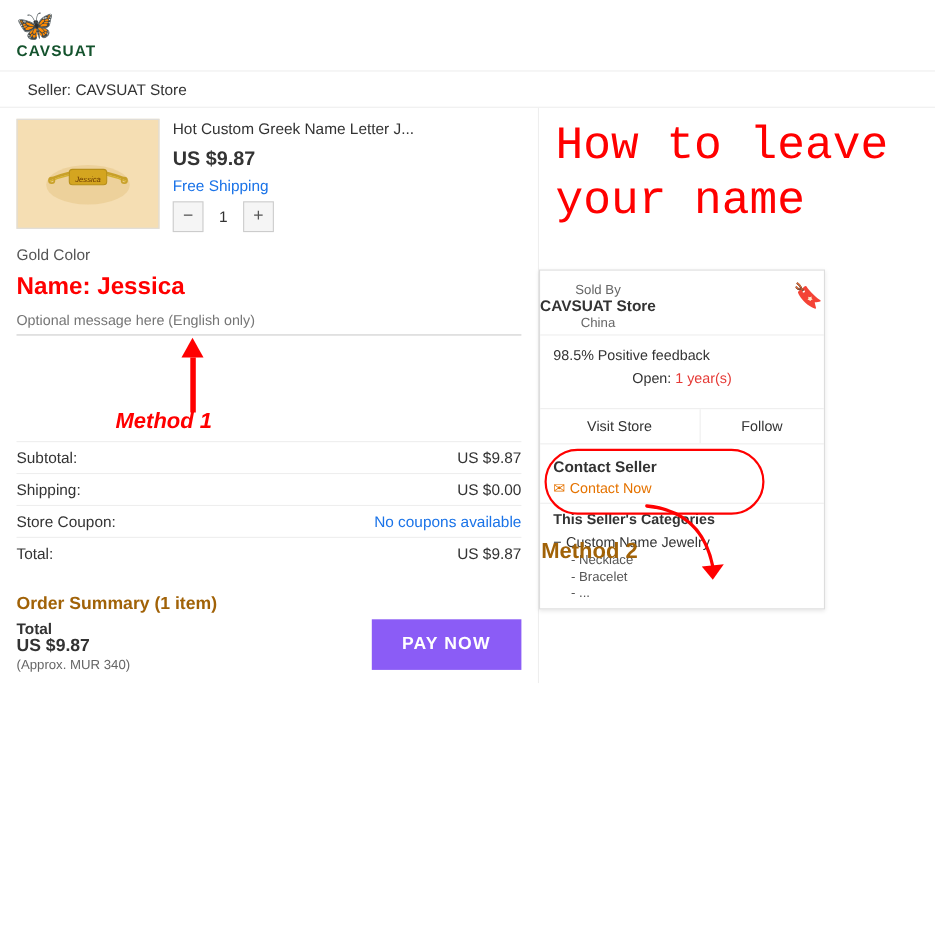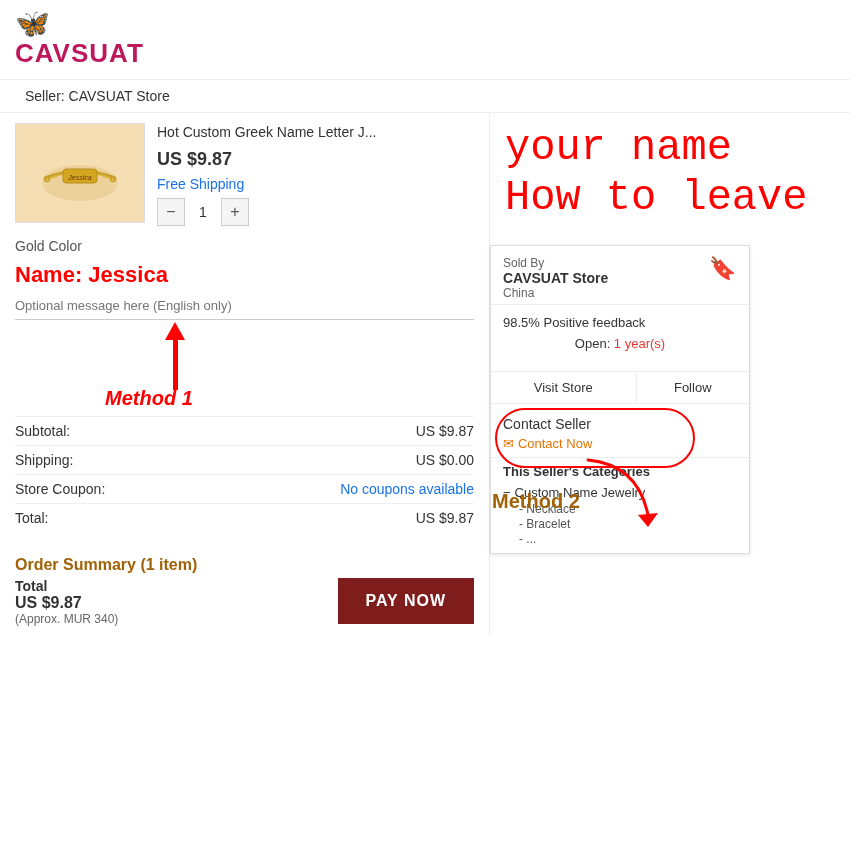--- a/index.html
+++ b/index.html
@@ -23,23 +23,23 @@
       display: flex;
       flex-direction: column;
       align-items: flex-start;
     }
     .logo-icon {
       font-size: 28px;
       color: #7b3fa0;
       line-height: 1;
     }
     .logo-text {
-      font-size: 26px;
-      font-weight: bold;
-      color: #be185d;
+      font-size: 14px;
+      font-weight: bold;
+      color: #14532d;
       letter-spacing: 1px;
     }
 
     .seller-info {
       padding: 8px 25px;
       font-size: 14px;
       color: #333;
       border-bottom: 1px solid #eee;
     }
 
@@ -188,21 +188,21 @@
     .total-price {
       font-size: 16px;
       font-weight: bold;
       color: #333;
     }
     .total-approx {
       font-size: 12px;
       color: #666;
     }
     .pay-now-btn {
-      background: #7f1d1d;
+      background: #8b5cf6;
       color: white;
       border: none;
       padding: 14px 28px;
       font-size: 16px;
       font-weight: bold;
       cursor: pointer;
       letter-spacing: 1px;
     }
 
     
@@ -228,21 +228,22 @@
       width: 260px;
       background: #fff;
       border: 1px solid #ddd;
       box-shadow: 0 1px 4px rgba(0,0,0,0.1);
       z-index: 10;
     }
     .seller-card-header {
       display: flex;
       justify-content: space-between;
       align-items: flex-start;
-      padding: 10px 12px 4px;
+      padding: 10px 0 4px;
+      text-align: center;
     }
     .sold-by-label {
       font-size: 12px;
       color: #666;
     }
     .store-name {
       font-size: 14px;
       font-weight: bold;
       color: #333;
     }
@@ -306,21 +307,21 @@
       background: none;
       border: none;
     }
     .contact-seller-section {
       padding: 6px 12px;
       position: relative;
     }
     .contact-seller-title {
       font-size: 14px;
       color: #333;
-      font-weight: normal;
+      font-weight: bold;
       margin-bottom: 4px;
     }
     
     .contact-circle {
       position: absolute;
       top: -2px;
       left: 4px;
       width: 200px;
       height: 60px;
       border: 2.5px solid red;
@@ -468,22 +469,22 @@
           <div class="total-price">US $9.87</div>
           <div class="total-approx">(Approx. MUR 340)</div>
         </div>
         <button class="pay-now-btn">PAY NOW</button>
       </div>
     </div>
   </div>
 
   <div class="right-panel">
     <div class="how-to-title">
+      <div>How to leave</div>
       <div>your name</div>
-      <div>How to leave</div>
     </div>
   </div>
 </div>
 
 <div class="seller-card">
   <div class="seller-card-header">
     <div>
       <div class="sold-by-label">Sold By</div>
       <div class="store-name">CAVSUAT Store</div>
       <div class="store-country">China</div>

